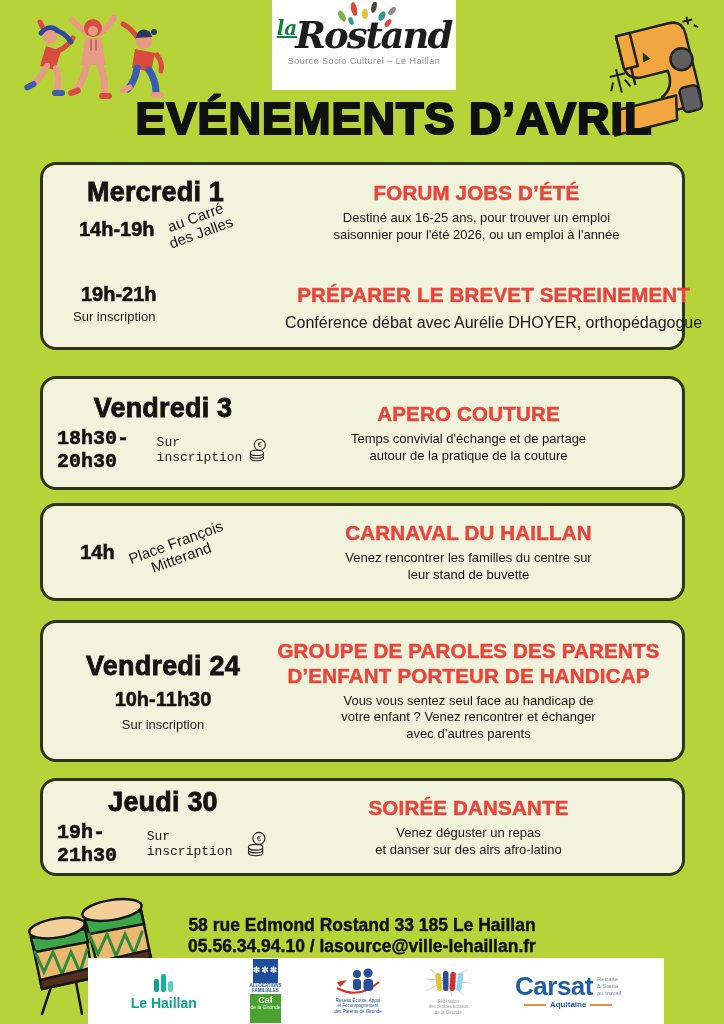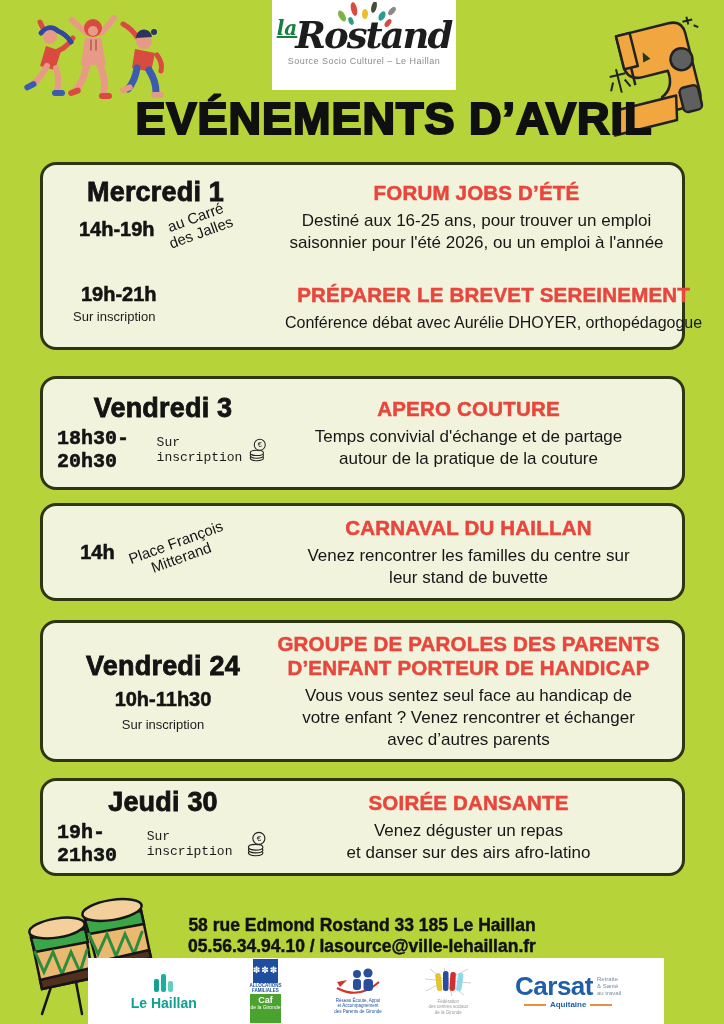--- a/index.html
+++ b/index.html
@@ -47,21 +47,21 @@
   .time{font-size:20px;font-weight:700;-webkit-text-stroke:.5px #101010;}
   .note{font-size:13px;color:#1c1c1c;}
   .loc{font-size:15px;font-weight:500;transform:rotate(-20deg);white-space:pre-line;
        text-align:center;line-height:1.08;}
   .timerow{display:flex;align-items:center;}
   .feerow{display:flex;align-items:center;gap:6px;}
   .feecol{display:flex;flex-direction:row;align-items:center;gap:3px;font-family:Liberation Mono, monospace;}
 
   .title-red{color:#e8463c;font-weight:700;font-size:20.5px;-webkit-text-stroke:.5px #e8463c;
              white-space:pre-line;line-height:1.18;letter-spacing:.2px;}
-  .desc{font-size:17px;white-space:pre-line;line-height:1.28;color:#171717;}
+  .desc{font-size:13px;white-space:pre-line;line-height:1.28;color:#171717;}
   .desc--tight{font-size:16px;white-space:nowrap;}
 
   
   .address{position:absolute;top:915px;left:0;width:100%;text-align:center;font-size:17.5px;
            font-weight:700;-webkit-text-stroke:.4px #111;line-height:1.18;color:#111;}
   .partners{position:absolute;left:88px;top:958px;width:576px;height:66px;background:#fff;
             display:flex;align-items:center;justify-content:space-evenly;}
   .partner{display:flex;flex-direction:column;align-items:center;justify-content:center;line-height:1;}
   .lehaillan-label{font-size:14px;font-weight:700;color:#0fa191;margin-top:2px;}
   .caf{width:52px;text-align:center;}

